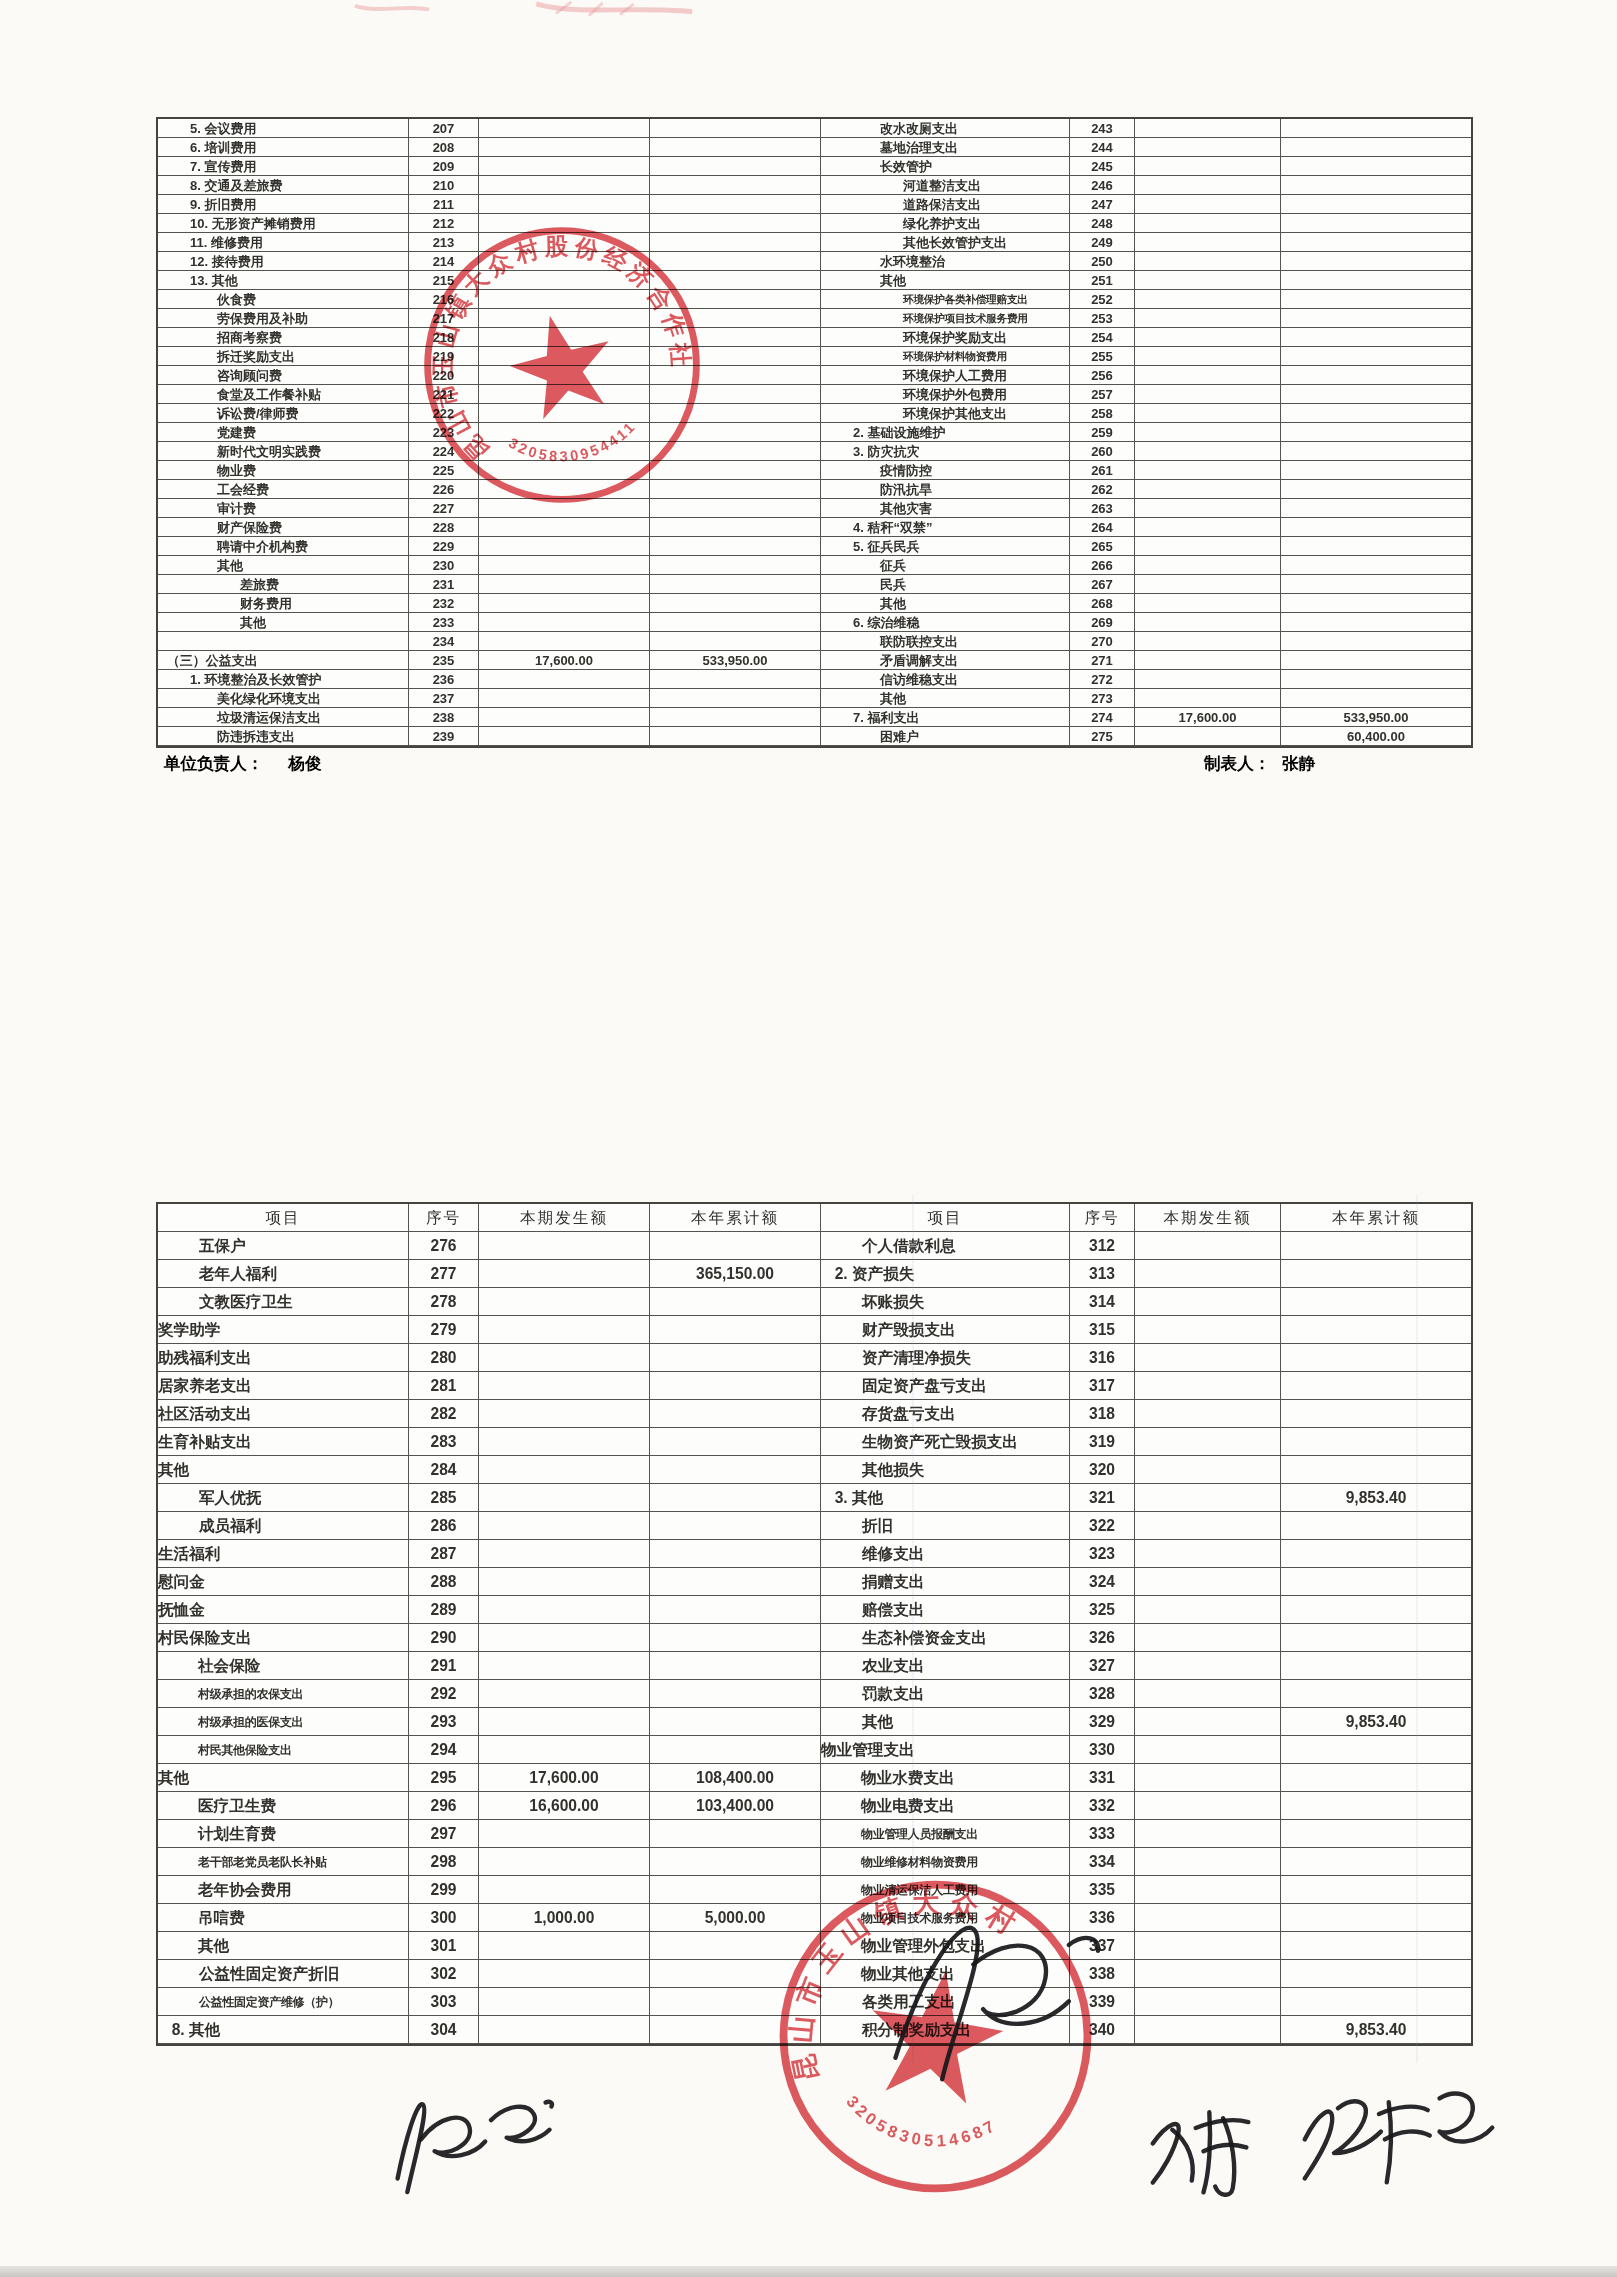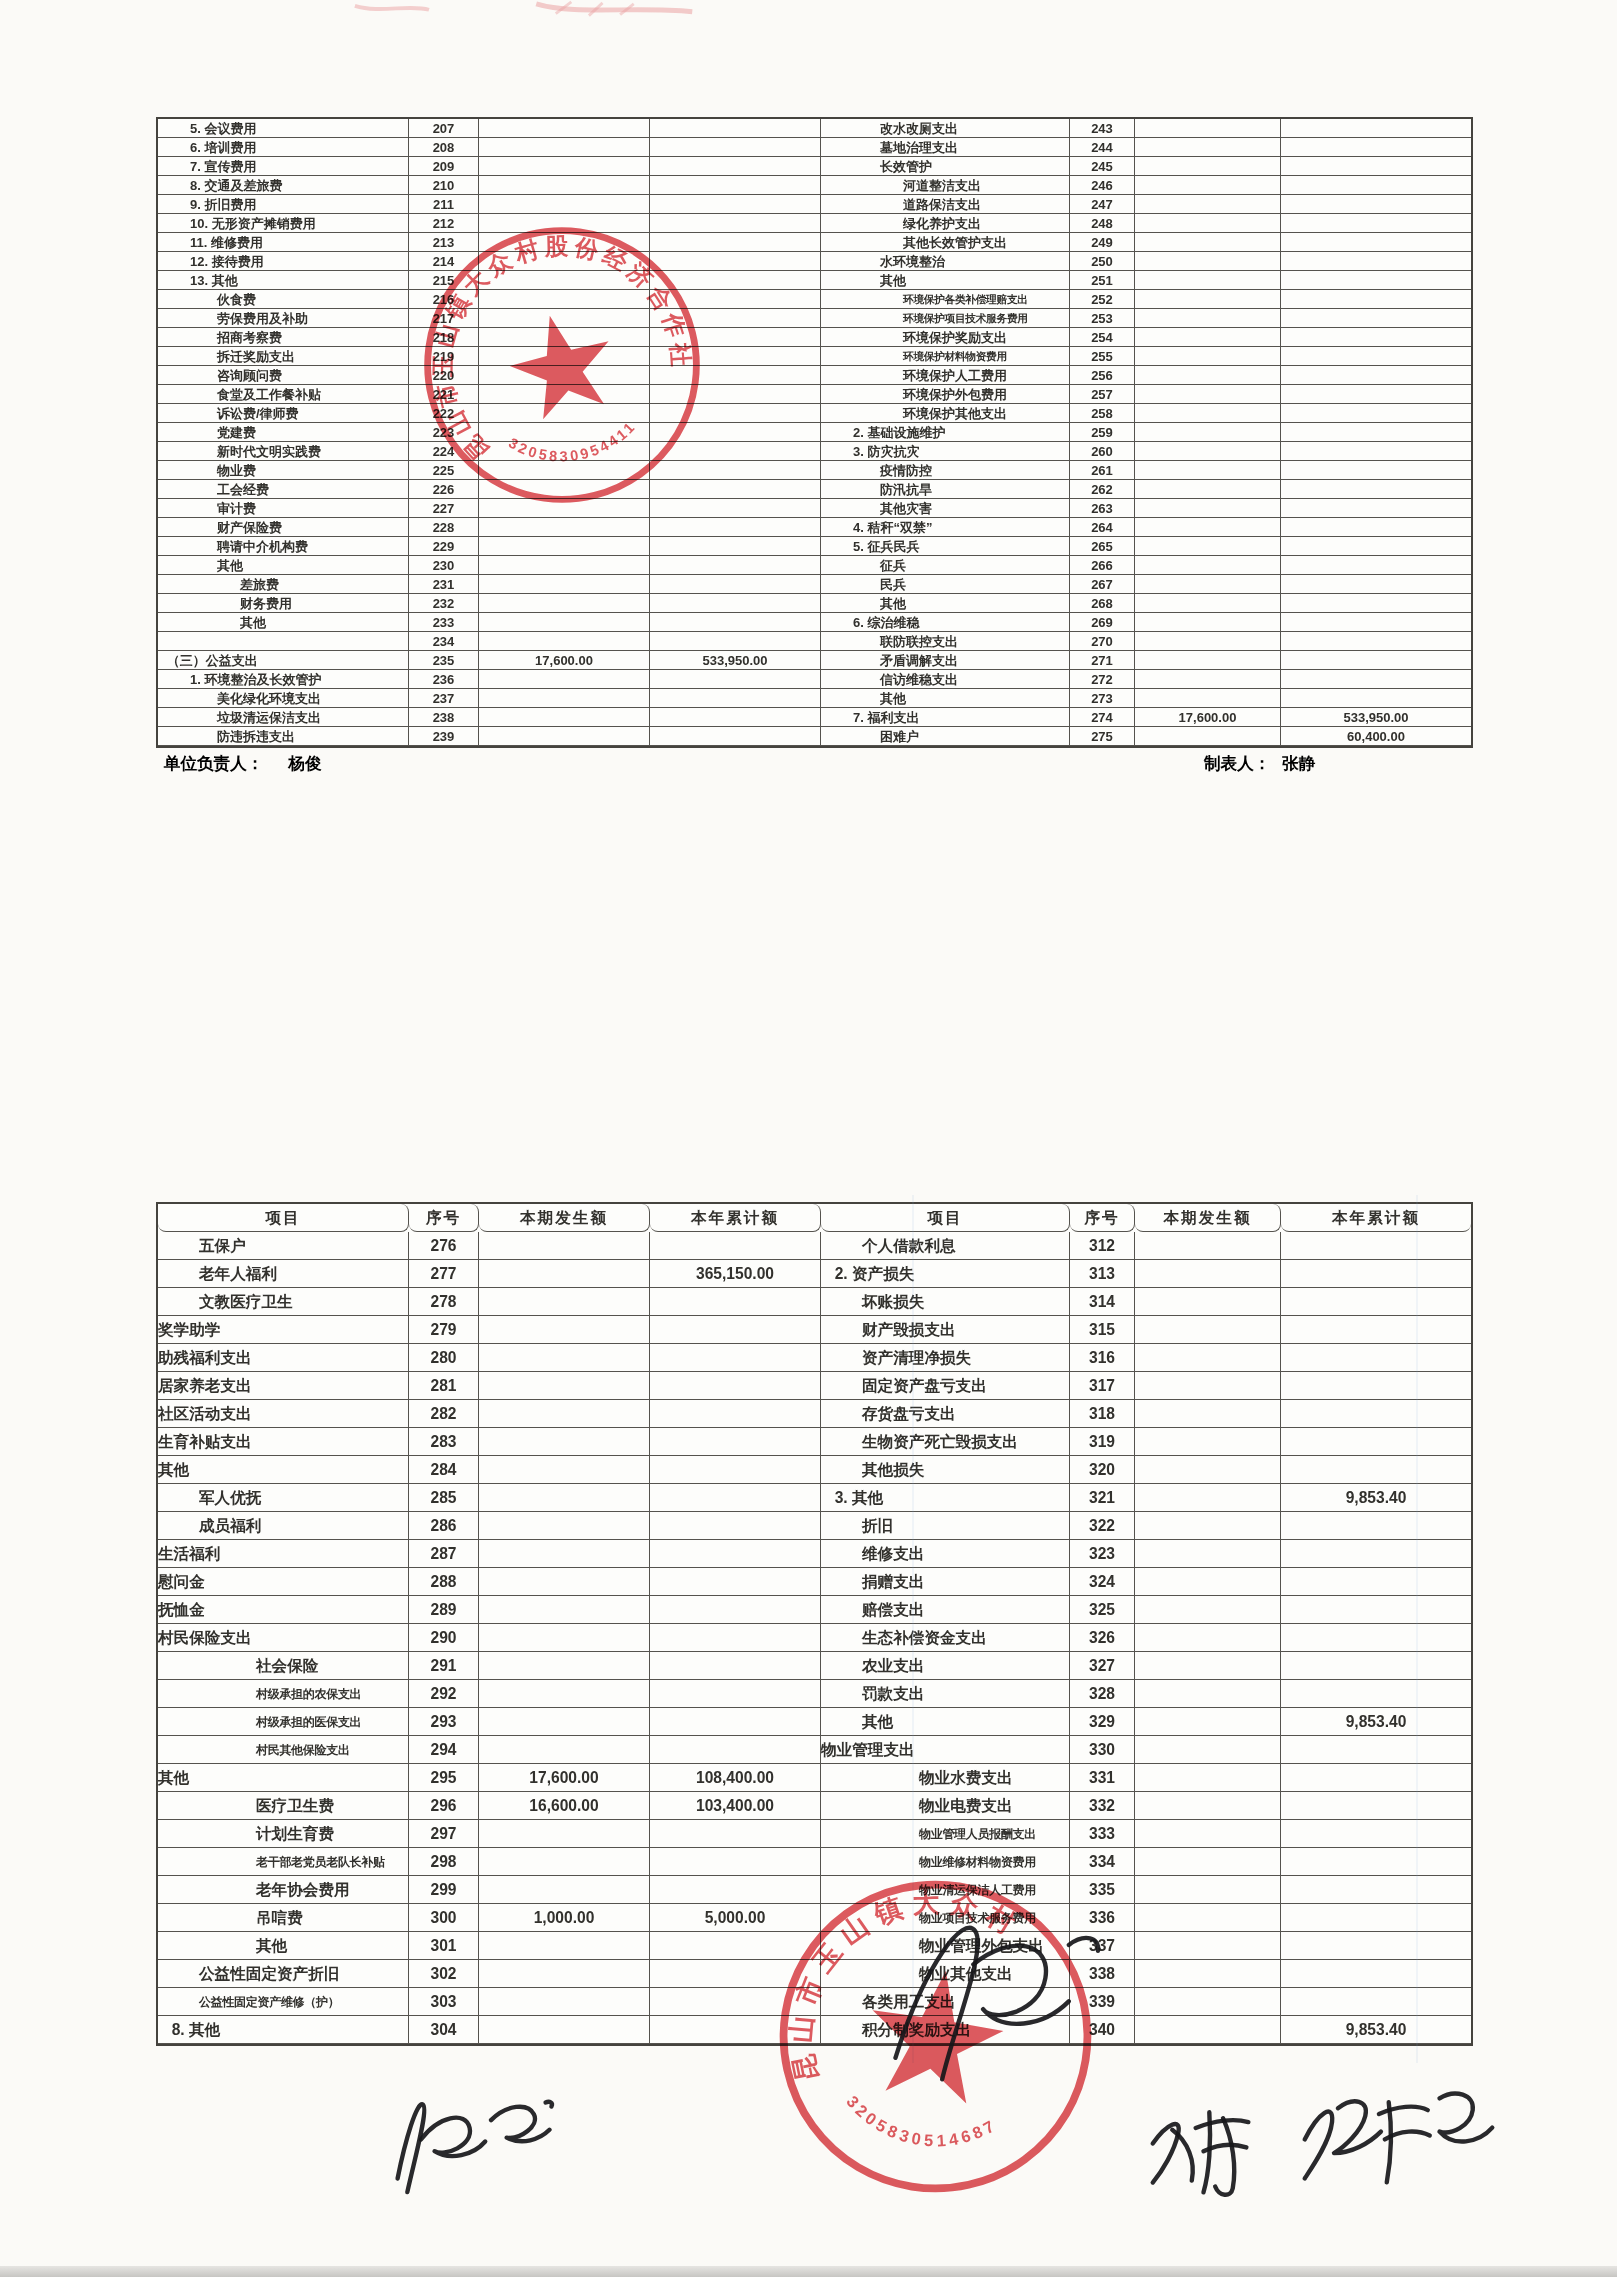--- a/index.html
+++ b/index.html
@@ -27,31 +27,31 @@
   #table2{top:1202px;grid-auto-rows:28px;font-size:15.6px;}
   .cell{
     border-right:1px solid #55534e;
     border-bottom:1px solid #55534e;
     display:flex;align-items:center;
     font-weight:bold;color:#32312d;
     white-space:nowrap;overflow:hidden;
     line-height:1;
   }
   .cell:nth-child(8n){border-right:none;}
-  .hd{justify-content:center;font-weight:bold;letter-spacing:2px;border-radius:8px;}
+  .hd{justify-content:center;font-weight:normal;letter-spacing:2px;}
   .no,.amt{justify-content:center;}
   .item{justify-content:flex-start;}
   #table1 .ind0{padding-left:8.8px;}
   #table1 .ind1{padding-left:32px;}
   #table1 .ind2{padding-left:59px;}
   #table1 .ind3{padding-left:82px;}
   #table2 .ind1{padding-left:13.7px;}
   #table2 .ind2{padding-left:41px;}
   #table2 .ind3{}
-  #table2 .ind4{padding-left:98px;}
+  #table2 .ind4{padding-left:40px;}
   #table1 .small{font-size:10.7px;letter-spacing:-0.3px;}
   #table2 .small{font-size:12px;letter-spacing:-0.3px;}
   
   .signers{position:absolute;top:753px;left:156px;width:1313px;height:25px;font-size:16.6px;font-weight:bold;color:#000000;}
   .signer-left{position:absolute;left:7.8px;top:0;}
   .signer-right{position:absolute;left:1048px;top:0;}
   .signer-name{margin-left:25px;}
   .signer-name2{margin-left:11.7px;}
   
   .stamp{position:absolute;mix-blend-mode:multiply;opacity:.82;}

